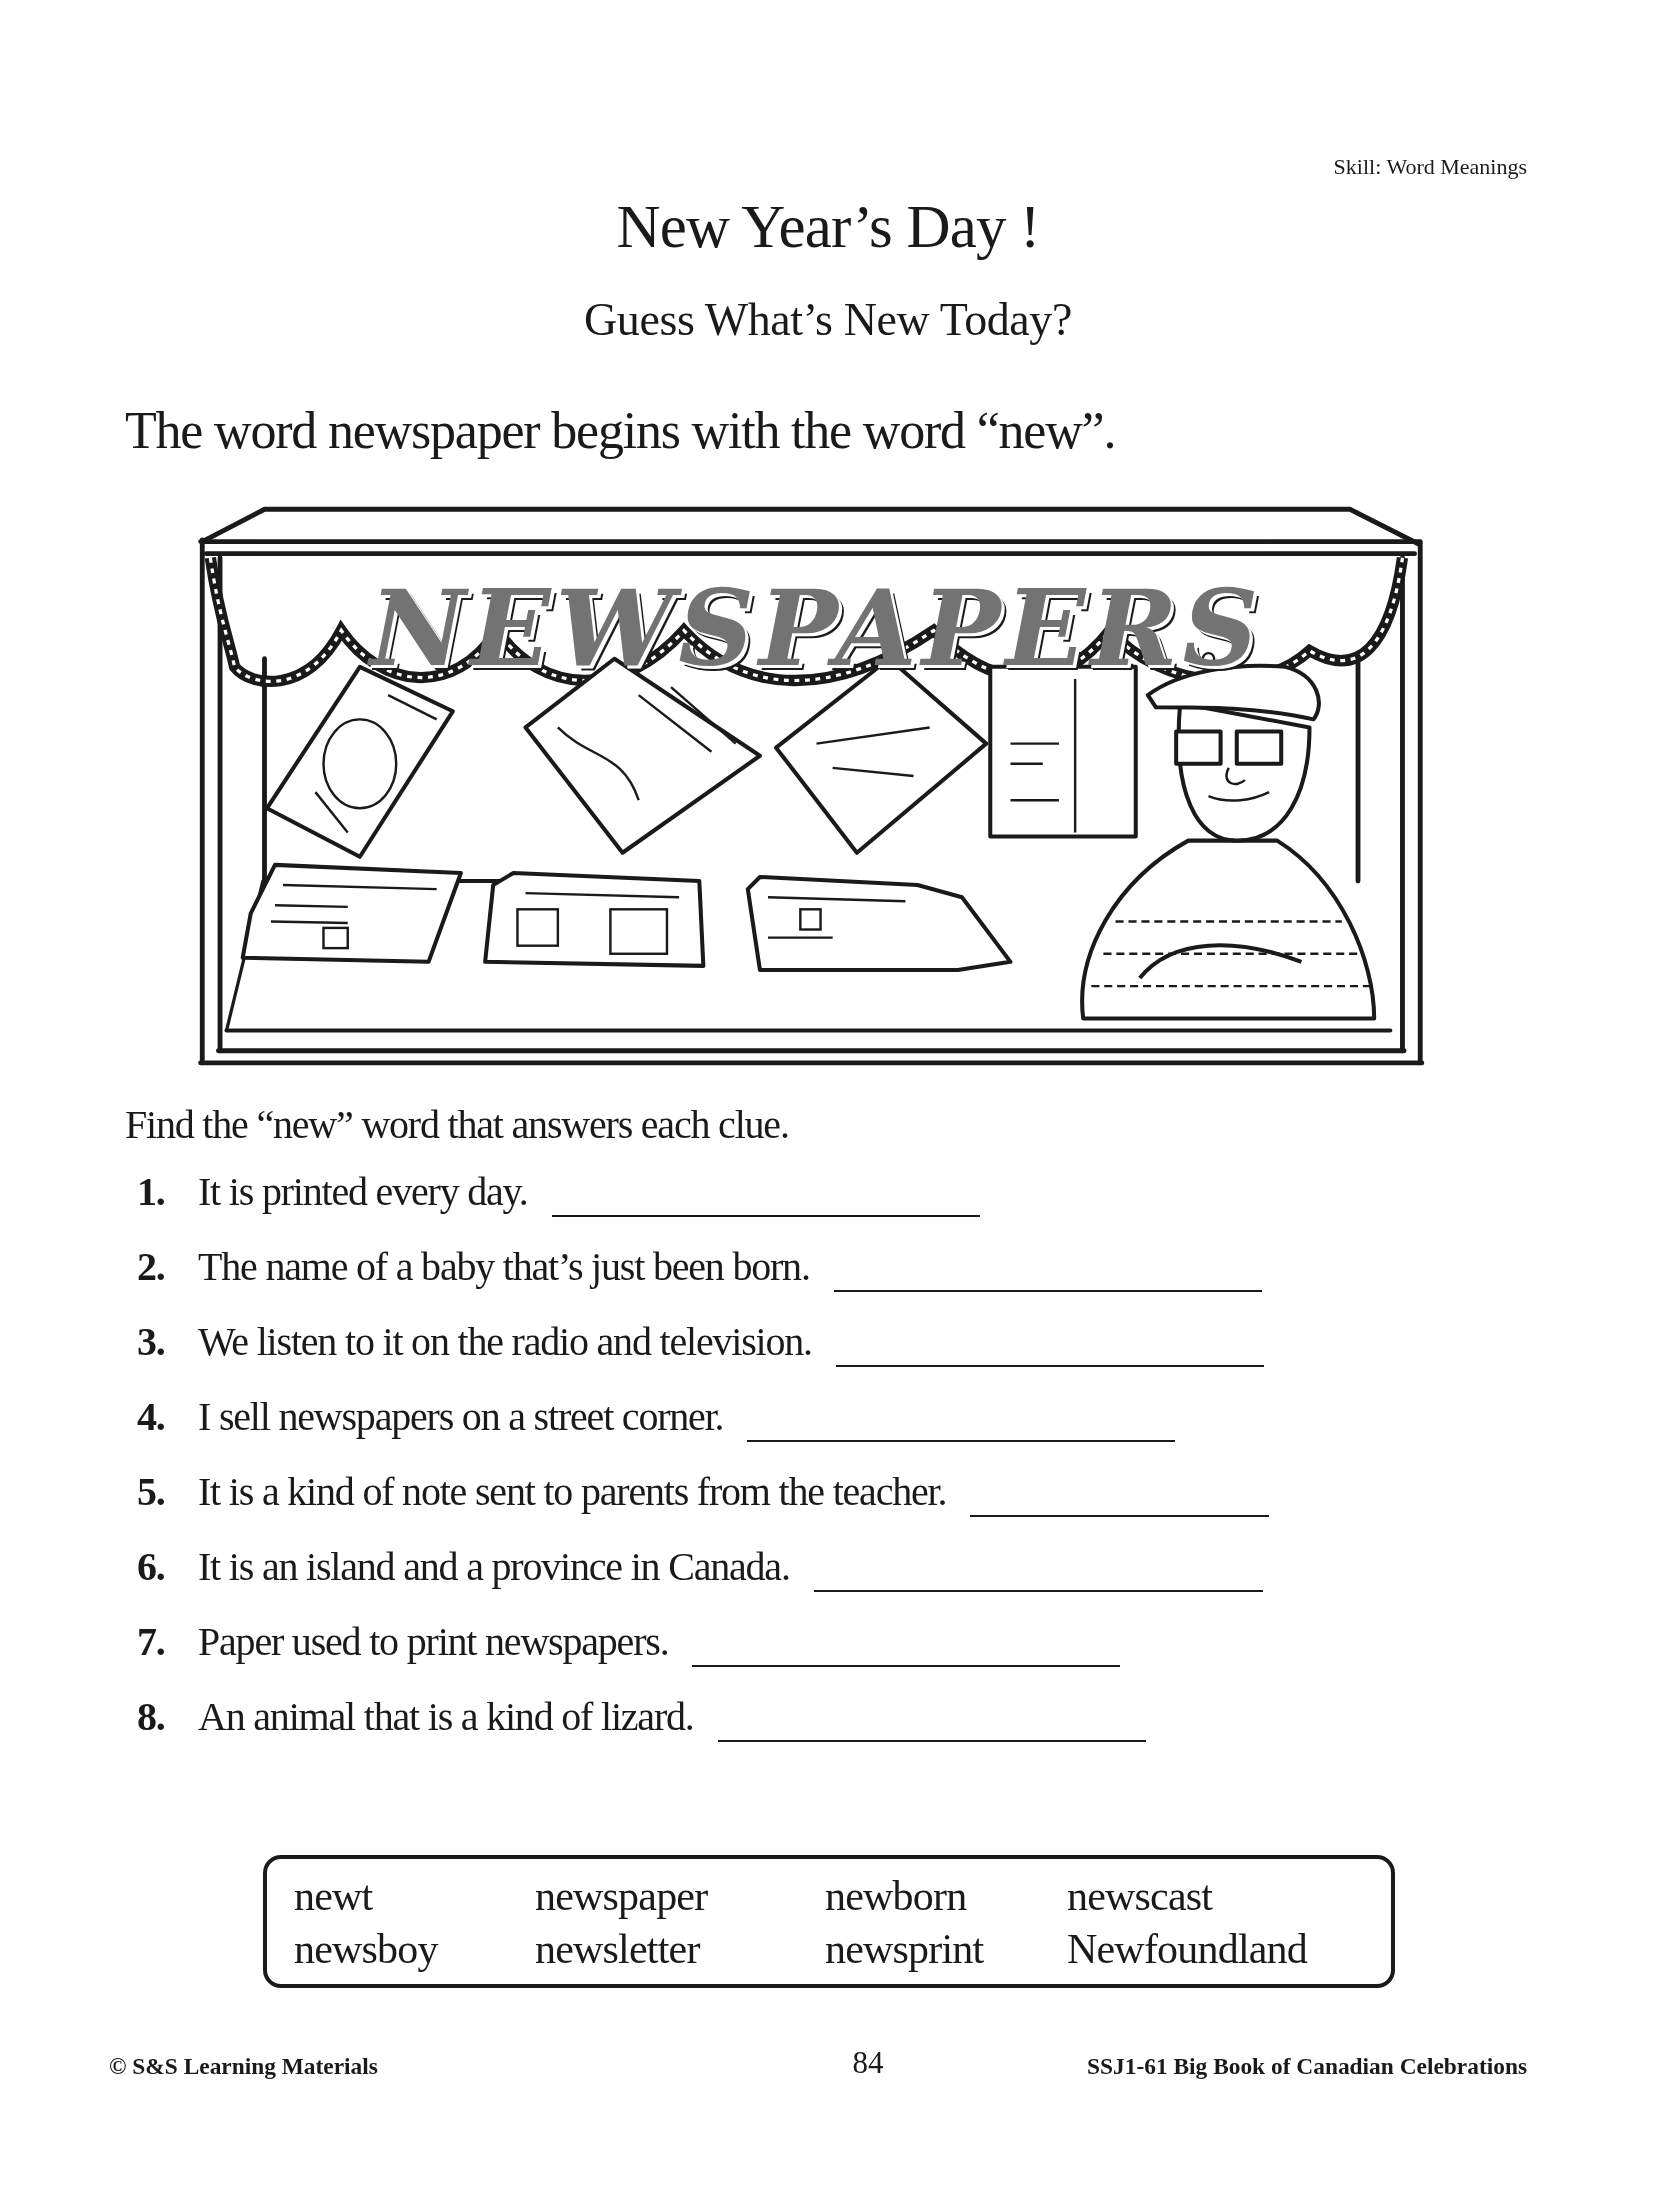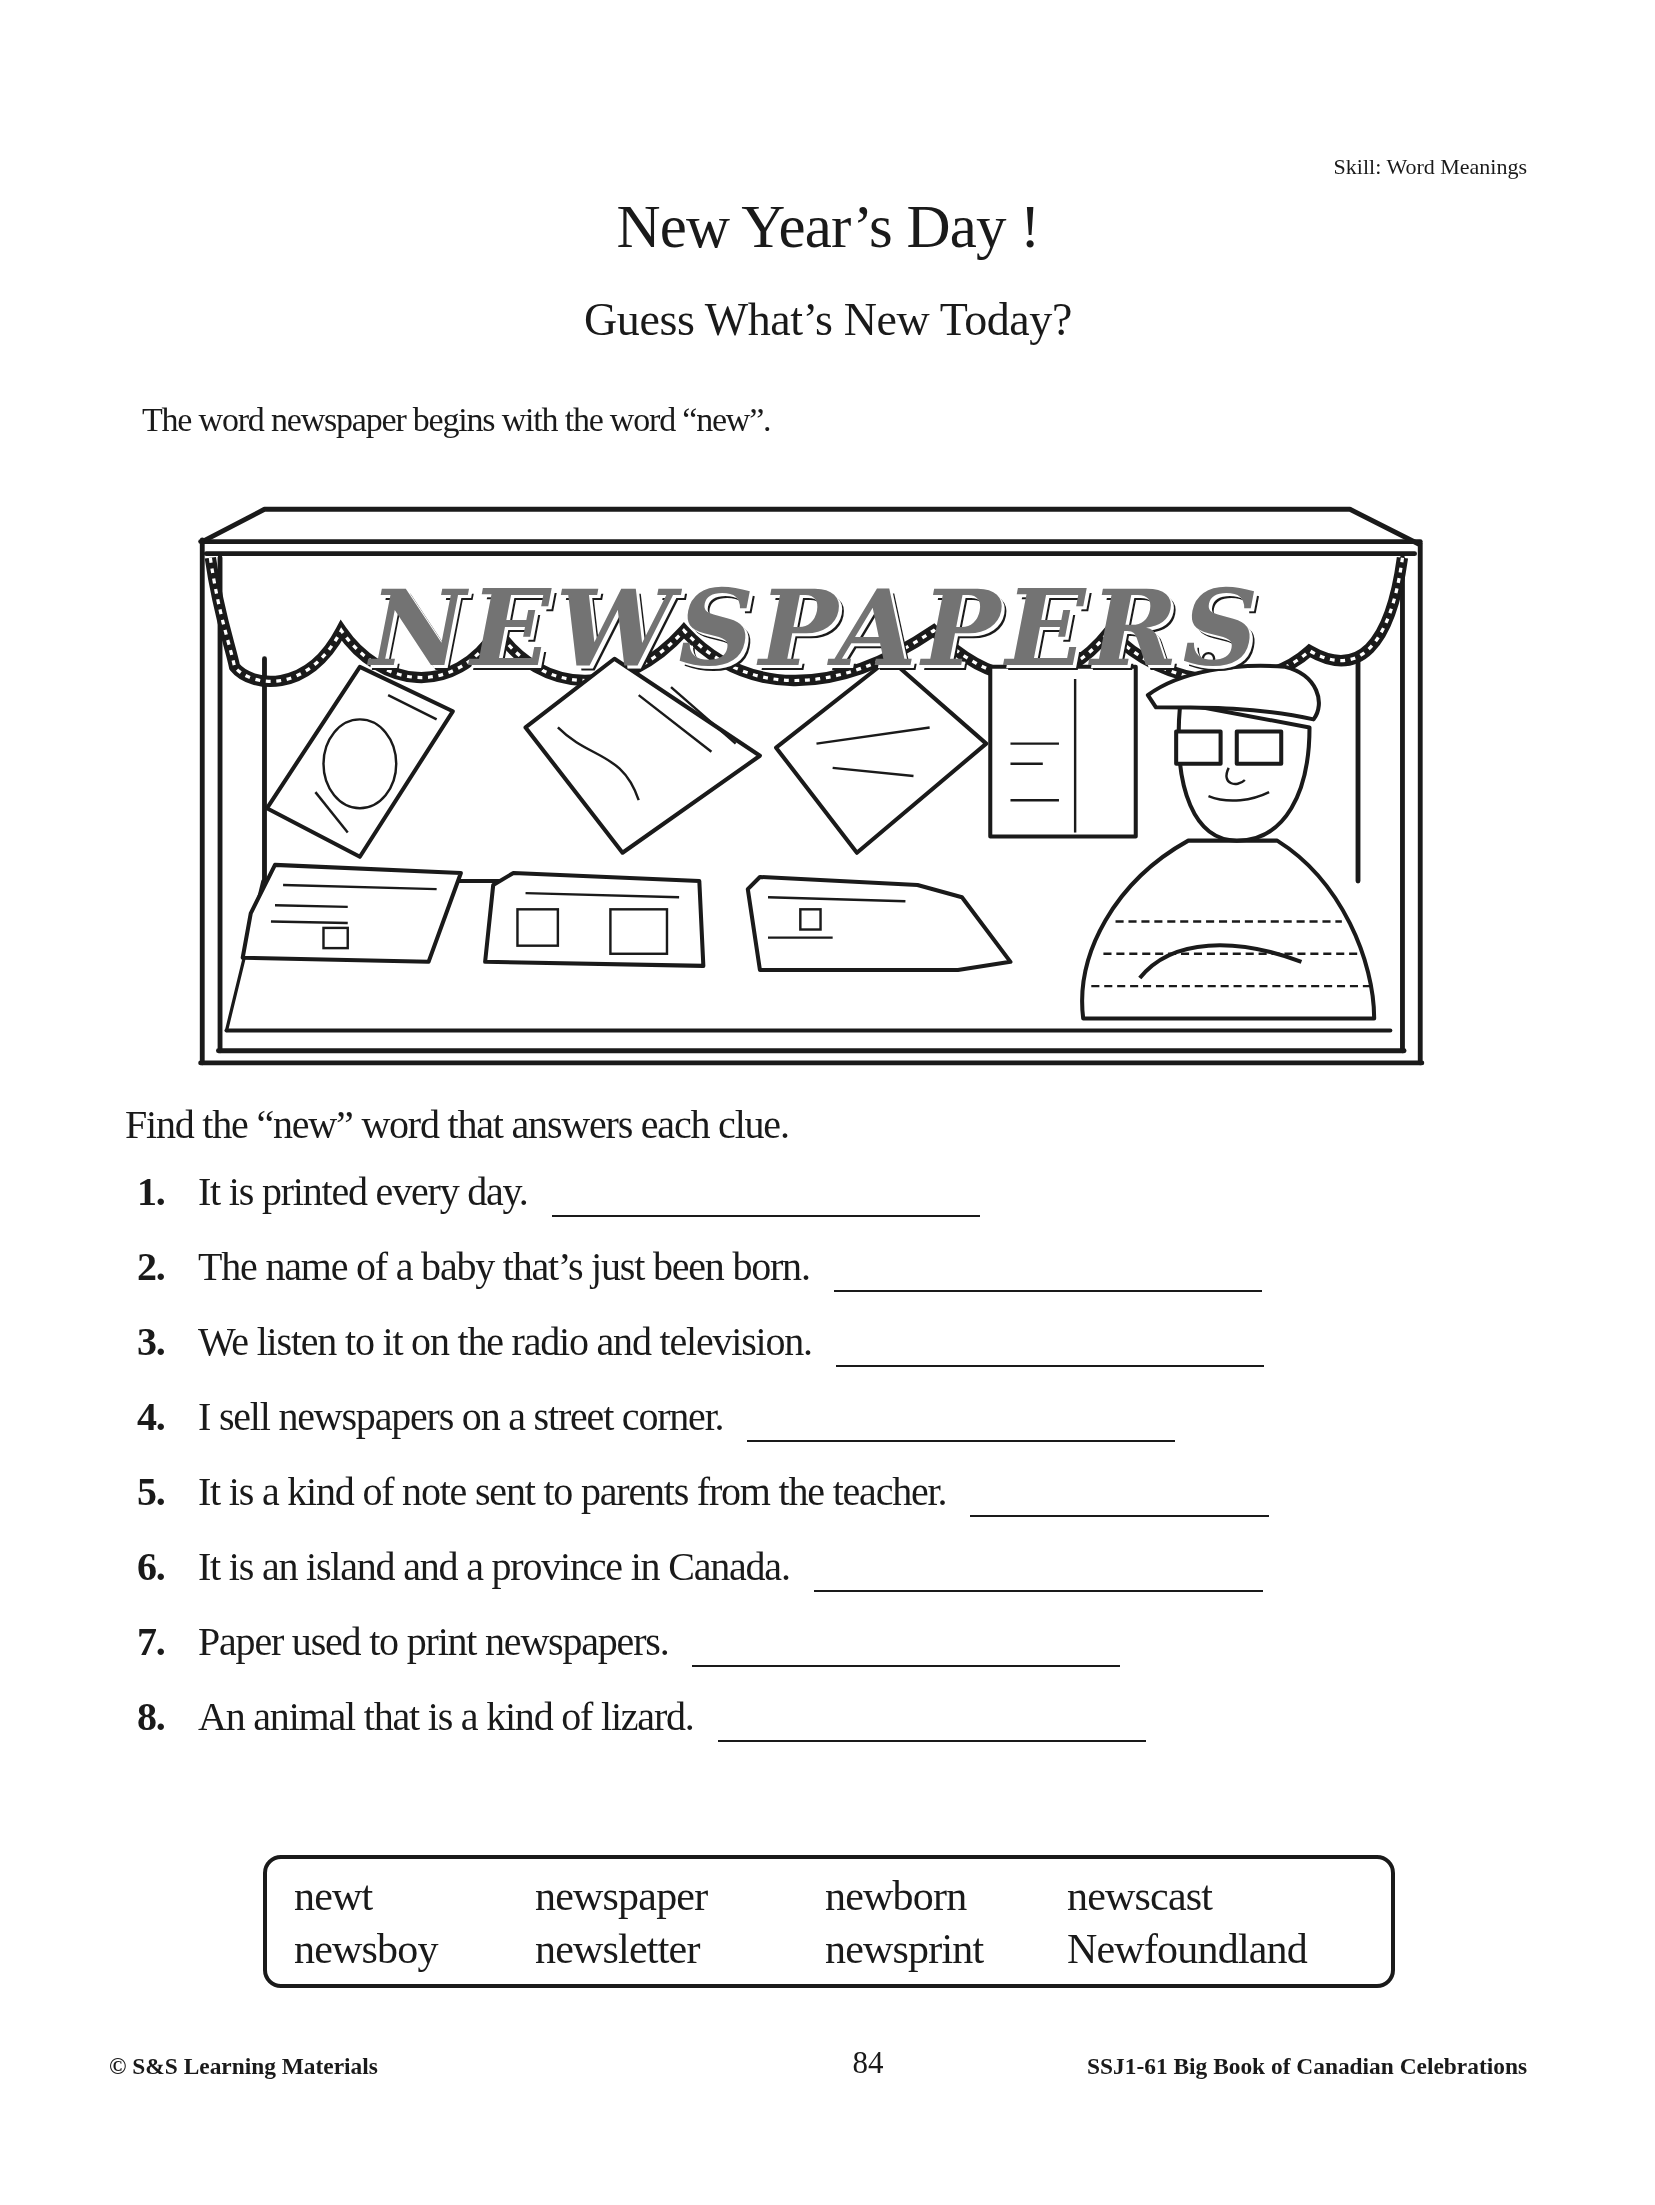--- a/index.html
+++ b/index.html
@@ -3,21 +3,21 @@
 <meta charset="utf-8">
 <style>
   html, body { margin: 0; padding: 0; background: #ffffff; }
   body { width: 1656px; height: 2205px; position: relative; overflow: hidden; color: #1a1a1a; }
   .sans { font-family: Liberation Serif, serif; }
   .serif { font-family: "Liberation Serif", "DejaVu Serif", serif; }
 
   .skill { position: absolute; top: 154px; right: 129px; font-size: 22px; margin-left: 11px; }
   .title { position: absolute; top: 192px; left: 0; width: 100%; text-align: center; font-size: 61px; letter-spacing: -0.8px; }
   .subtitle { position: absolute; top: 293px; left: 0; width: 100%; text-align: center; font-size: 46px; letter-spacing: -0.4px; }
-  .intro { position: absolute; top: 401px; left: 142px; font-size: 34px; letter-spacing: -1.2px; }
+  .intro { position: absolute; top: 401px; left: 125px; font-size: 52px; letter-spacing: -1.2px; }
 
   .illustration { position: absolute; left: 186px; top: 485px; width: 1261px; height: 590px; }
   .sign-text {
     position: absolute; left: 0; width: 100%; top: 81px; text-align: center;
     font-family: "DejaVu Serif", "Liberation Serif", serif;
     font-style: italic; font-weight: bold; font-size: 105px; letter-spacing: 4.9px;
     color: #737373;
     text-shadow: 3.2px 3.2px 0 #ffffff, 4.9px 4.9px 0 #1a1a1a;
   }
 

